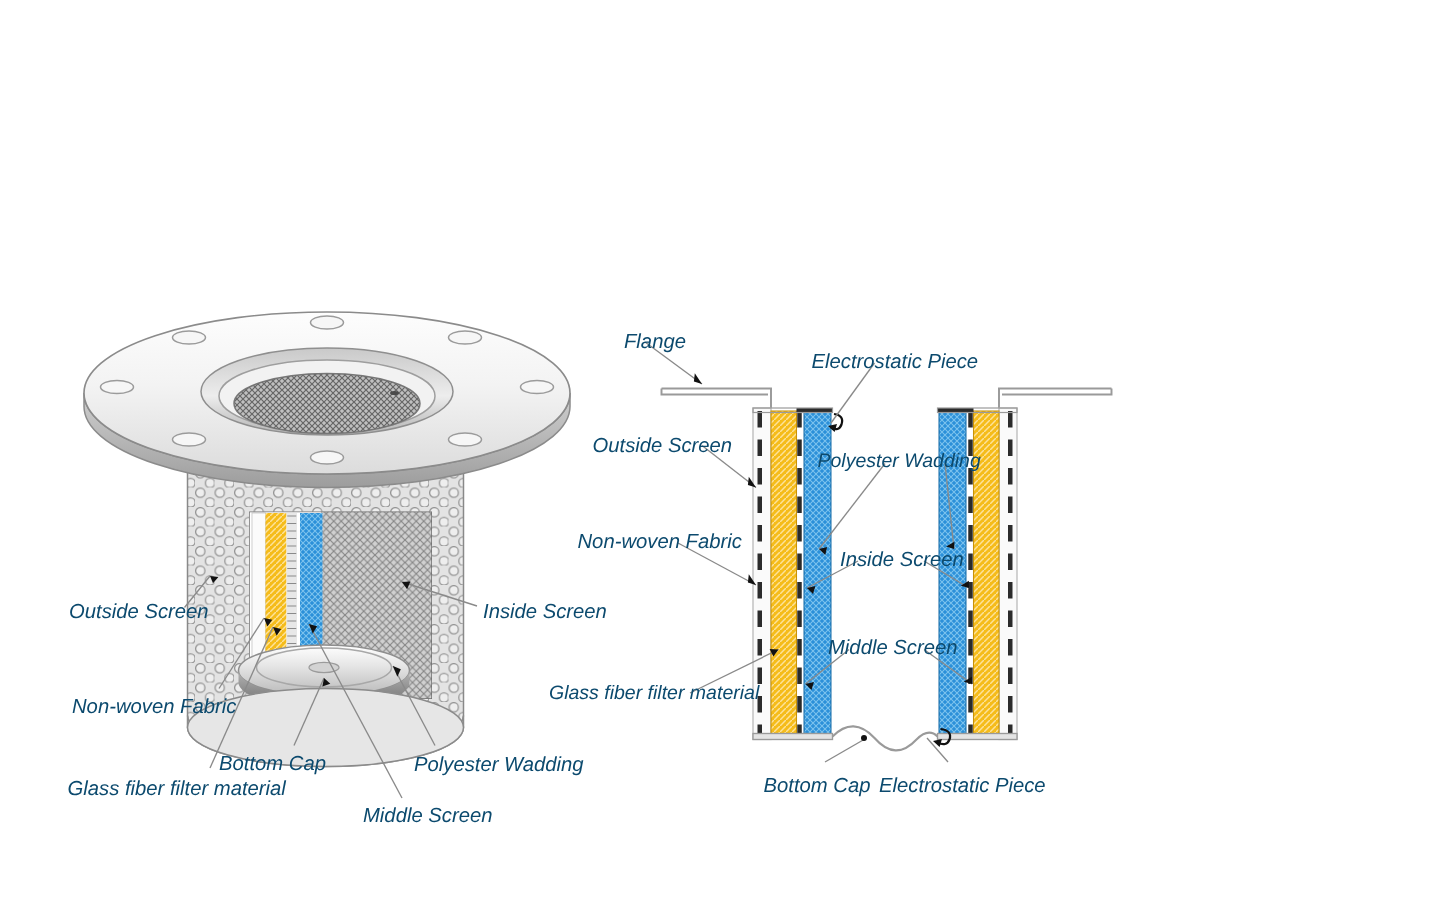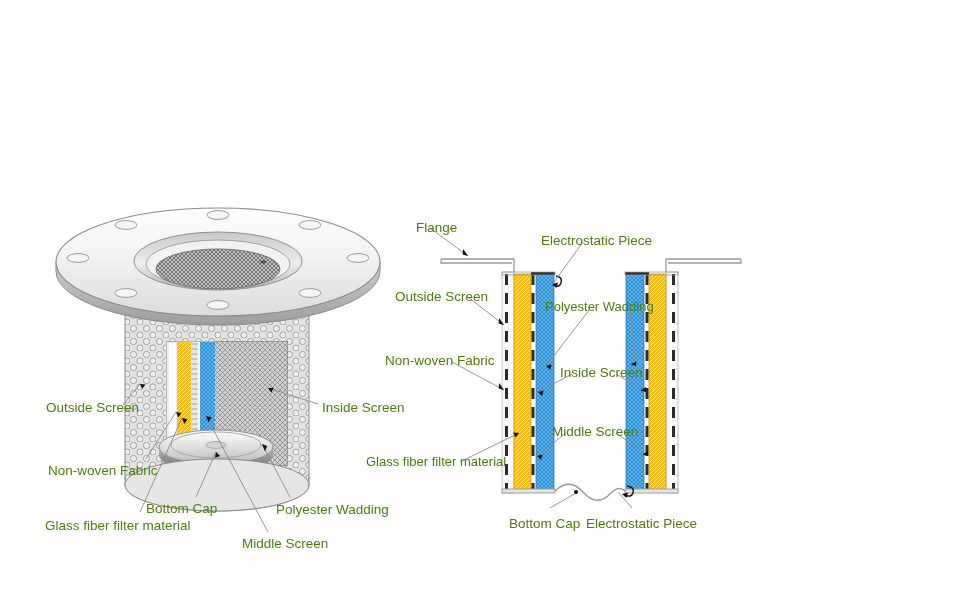--- a/index.html
+++ b/index.html
@@ -1,19 +1,19 @@
 <!DOCTYPE html>
 <html><head>
 <meta charset="utf-8">
 <style>
   html,body{margin:0;padding:0;}
   body{width:956px;height:601px;background:#ffffff;position:relative;overflow:hidden;
        font-family:"Liberation Sans",sans-serif;}
   #stage{position:absolute;left:0;top:0;width:956px;height:601px;}
-  .lbl{position:absolute;font-size:13.5px;color:#4d7c0f;white-space:nowrap;line-height:1;}
+  .lbl{position:absolute;font-size:13.5px;color:#0c4a6e;white-space:nowrap;line-height:1;font-style:italic;}
   .lbl.sm{font-size:13px;}
   svg{position:absolute;left:0;top:0;overflow:visible;}
   .leader{stroke:#8a8a8a;stroke-width:0.9;fill:none;}
   .arrowhd{fill:#111;}
 </style>
 </head>
 <body>
 
 <div id="stage">
 

